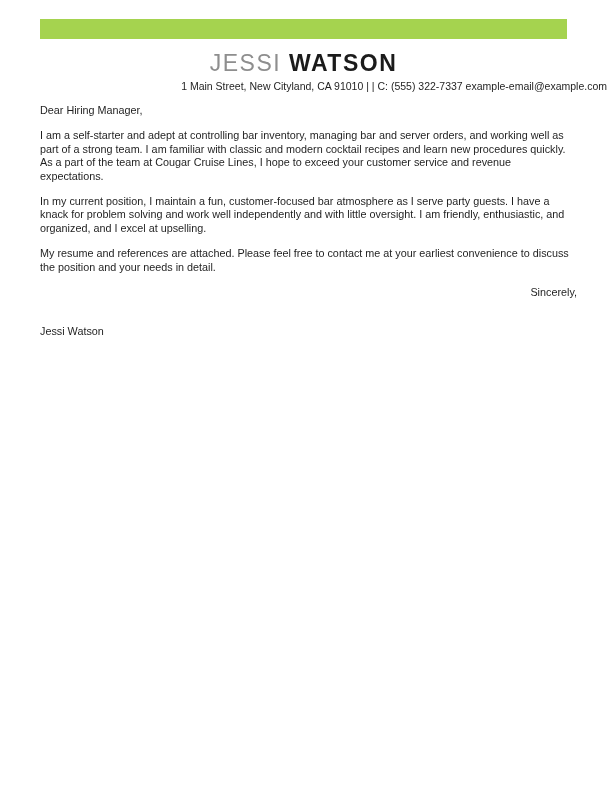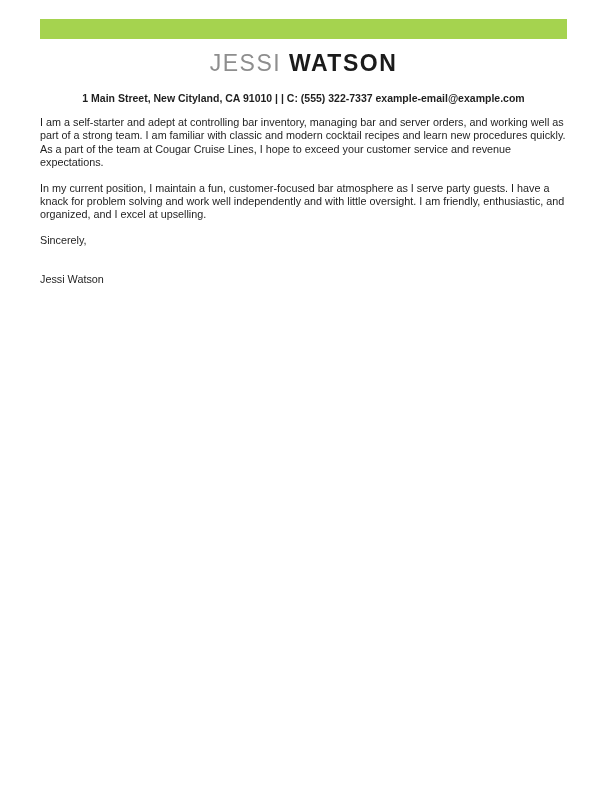--- a/index.html
+++ b/index.html
@@ -29,51 +29,54 @@
     line-height: 25px;
     letter-spacing: 1.5px;
     font-weight: bold;
     color: #1b1b1b;
     white-space: nowrap;
   }
   .name .first {
     font-weight: normal;
   }
   .contact {
-    margin-top: 16px;
+    margin-top: 4px;
     font-size: 10.5px;
     line-height: 13px;
-    font-weight: bold;
+    font-weight: normal;
     color: #1f1f1f;
+    text-align: right;
   }
   .letter {
     margin: 11px 30px 0 40px;
     font-size: 10.8px;
     line-height: 13.4px;
     text-align: left;
   }
   .letter p { margin: 0 0 12px 0; }
-  .letter p.closing { margin-bottom: 26px; }
+  .letter p.closing { margin-bottom: 26px; text-align: right; }
   .letter p.signature { margin-bottom: 0; }
 </style>
 </head>
 <body>
 
 <div class="page">
 
   <div class="accent-bar" style="background-color: rgb(165, 211, 79);"></div>
 
   <header class="header">
     <h1 class="name">
       <span class="first" style="color: rgb(142, 142, 142);">JESSI</span>
       <span class="last">WATSON</span>
     </h1>
     <div class="contact">1 Main Street, New Cityland, CA 91010 | | C: (555) 322-7337 example-email@example.com</div>
   </header>
 
   <main class="letter">
+    <p class="salutation">Dear Hiring Manager,</p>
     <p>I am a self-starter and adept at controlling bar inventory, managing bar and server orders, and working well as part of a strong team. I am familiar with classic and modern cocktail recipes and learn new procedures quickly. As a part of the team at Cougar Cruise Lines, I hope to exceed your customer service and revenue expectations.</p>
     <p>In my current position, I maintain a fun, customer-focused bar atmosphere as I serve party guests. I have a knack for problem solving and work well independently and with little oversight. I am friendly, enthusiastic, and organized, and I excel at upselling.</p>
+    <p>My resume and references are attached. Please feel free to contact me at your earliest convenience to discuss the position and your needs in detail.</p>
     <p class="closing">Sincerely,</p>
     <p class="signature">Jessi Watson</p>
   </main>
 
 </div>
 
 </body></html>

